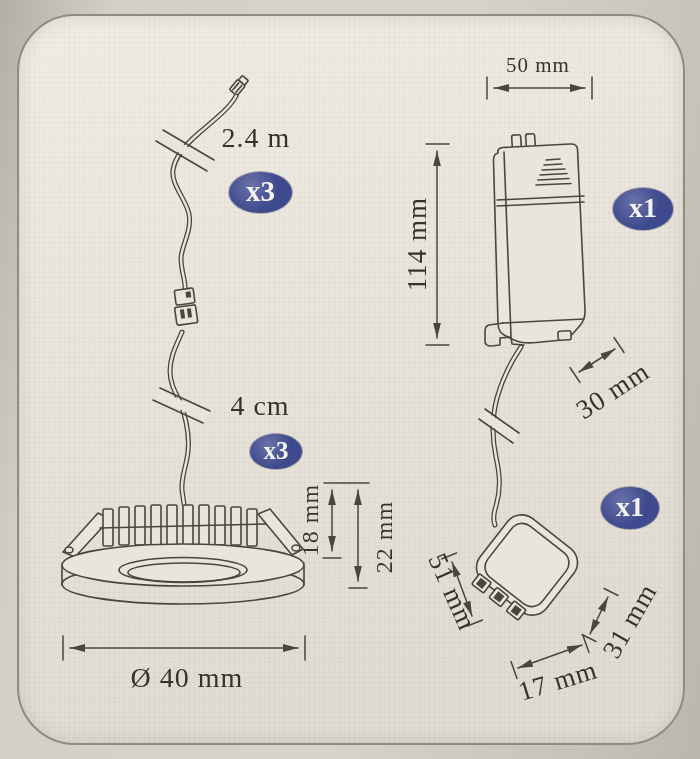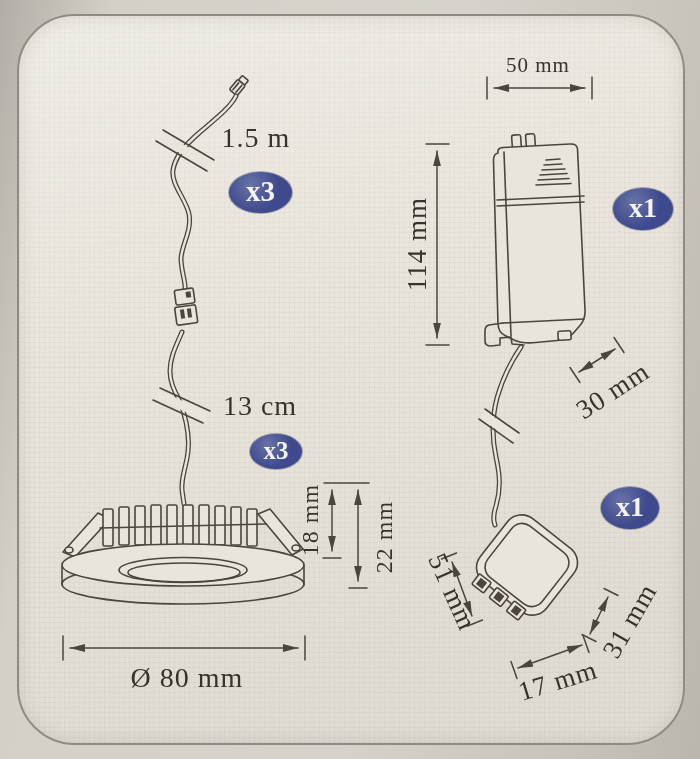--- a/index.html
+++ b/index.html
@@ -173,37 +173,37 @@
   <g>
     <path class="s dim" d="M582,634.5 L596,641.5 M604,588.5 L618,595.5"></path>
     <path class="s dim" d="M590,634 L608,597" marker-start="url(#ah)" marker-end="url(#ah)"></path>
   </g>
   <g>
     <path class="s dim" d="M511,661.5 L517,678.5 M583,635.5 L589,652.5"></path>
     <path class="s dim" d="M518,668 L582,645" marker-start="url(#ah)" marker-end="url(#ah)"></path>
   </g>
 </svg>
 
-<div class="lbl" style="left:256px;top:138px;font-size:28px">1.5 m</div>
+<div class="lbl" style="left:256px;top:138px;font-size:28px">2.4 m</div>
 
 <div class="badge" style="left:229px;top:172px;width:63px;height:41px;font-size:29px">
     <span>x3</span>
   </div>
 
-<div class="lbl" style="left:260px;top:406px;font-size:28px">13 cm</div>
+<div class="lbl" style="left:260px;top:406px;font-size:28px">4 cm</div>
 
 <div class="badge" style="left:250px;top:434px;width:52px;height:35px;font-size:25px">
     <span>x3</span>
   </div>
 
 <div class="lbl rot90" style="left:310px;top:520px;font-size:24px">18 mm</div>
 
 <div class="lbl rot90" style="left:384px;top:537px;font-size:24px">22 mm</div>
 
-<div class="lbl" style="left:187px;top:678px;font-size:28px">Ø 80 mm</div>
+<div class="lbl" style="left:187px;top:678px;font-size:28px">Ø 40 mm</div>
 
 <div class="lbl" style="left:538px;top:65px;font-size:21px">50 mm</div>
 
 <div class="lbl rot90" style="left:417px;top:244px;font-size:27px">114 mm</div>
 
 <div class="badge" style="left:613px;top:188px;width:60px;height:42px;font-size:28px">
     <span>x1</span>
   </div>
 
 <div class="lbl" style="left:613px;top:391px;font-size:27px;transform:translate(-50%,-50%) rotate(-33deg)">30 mm</div>

